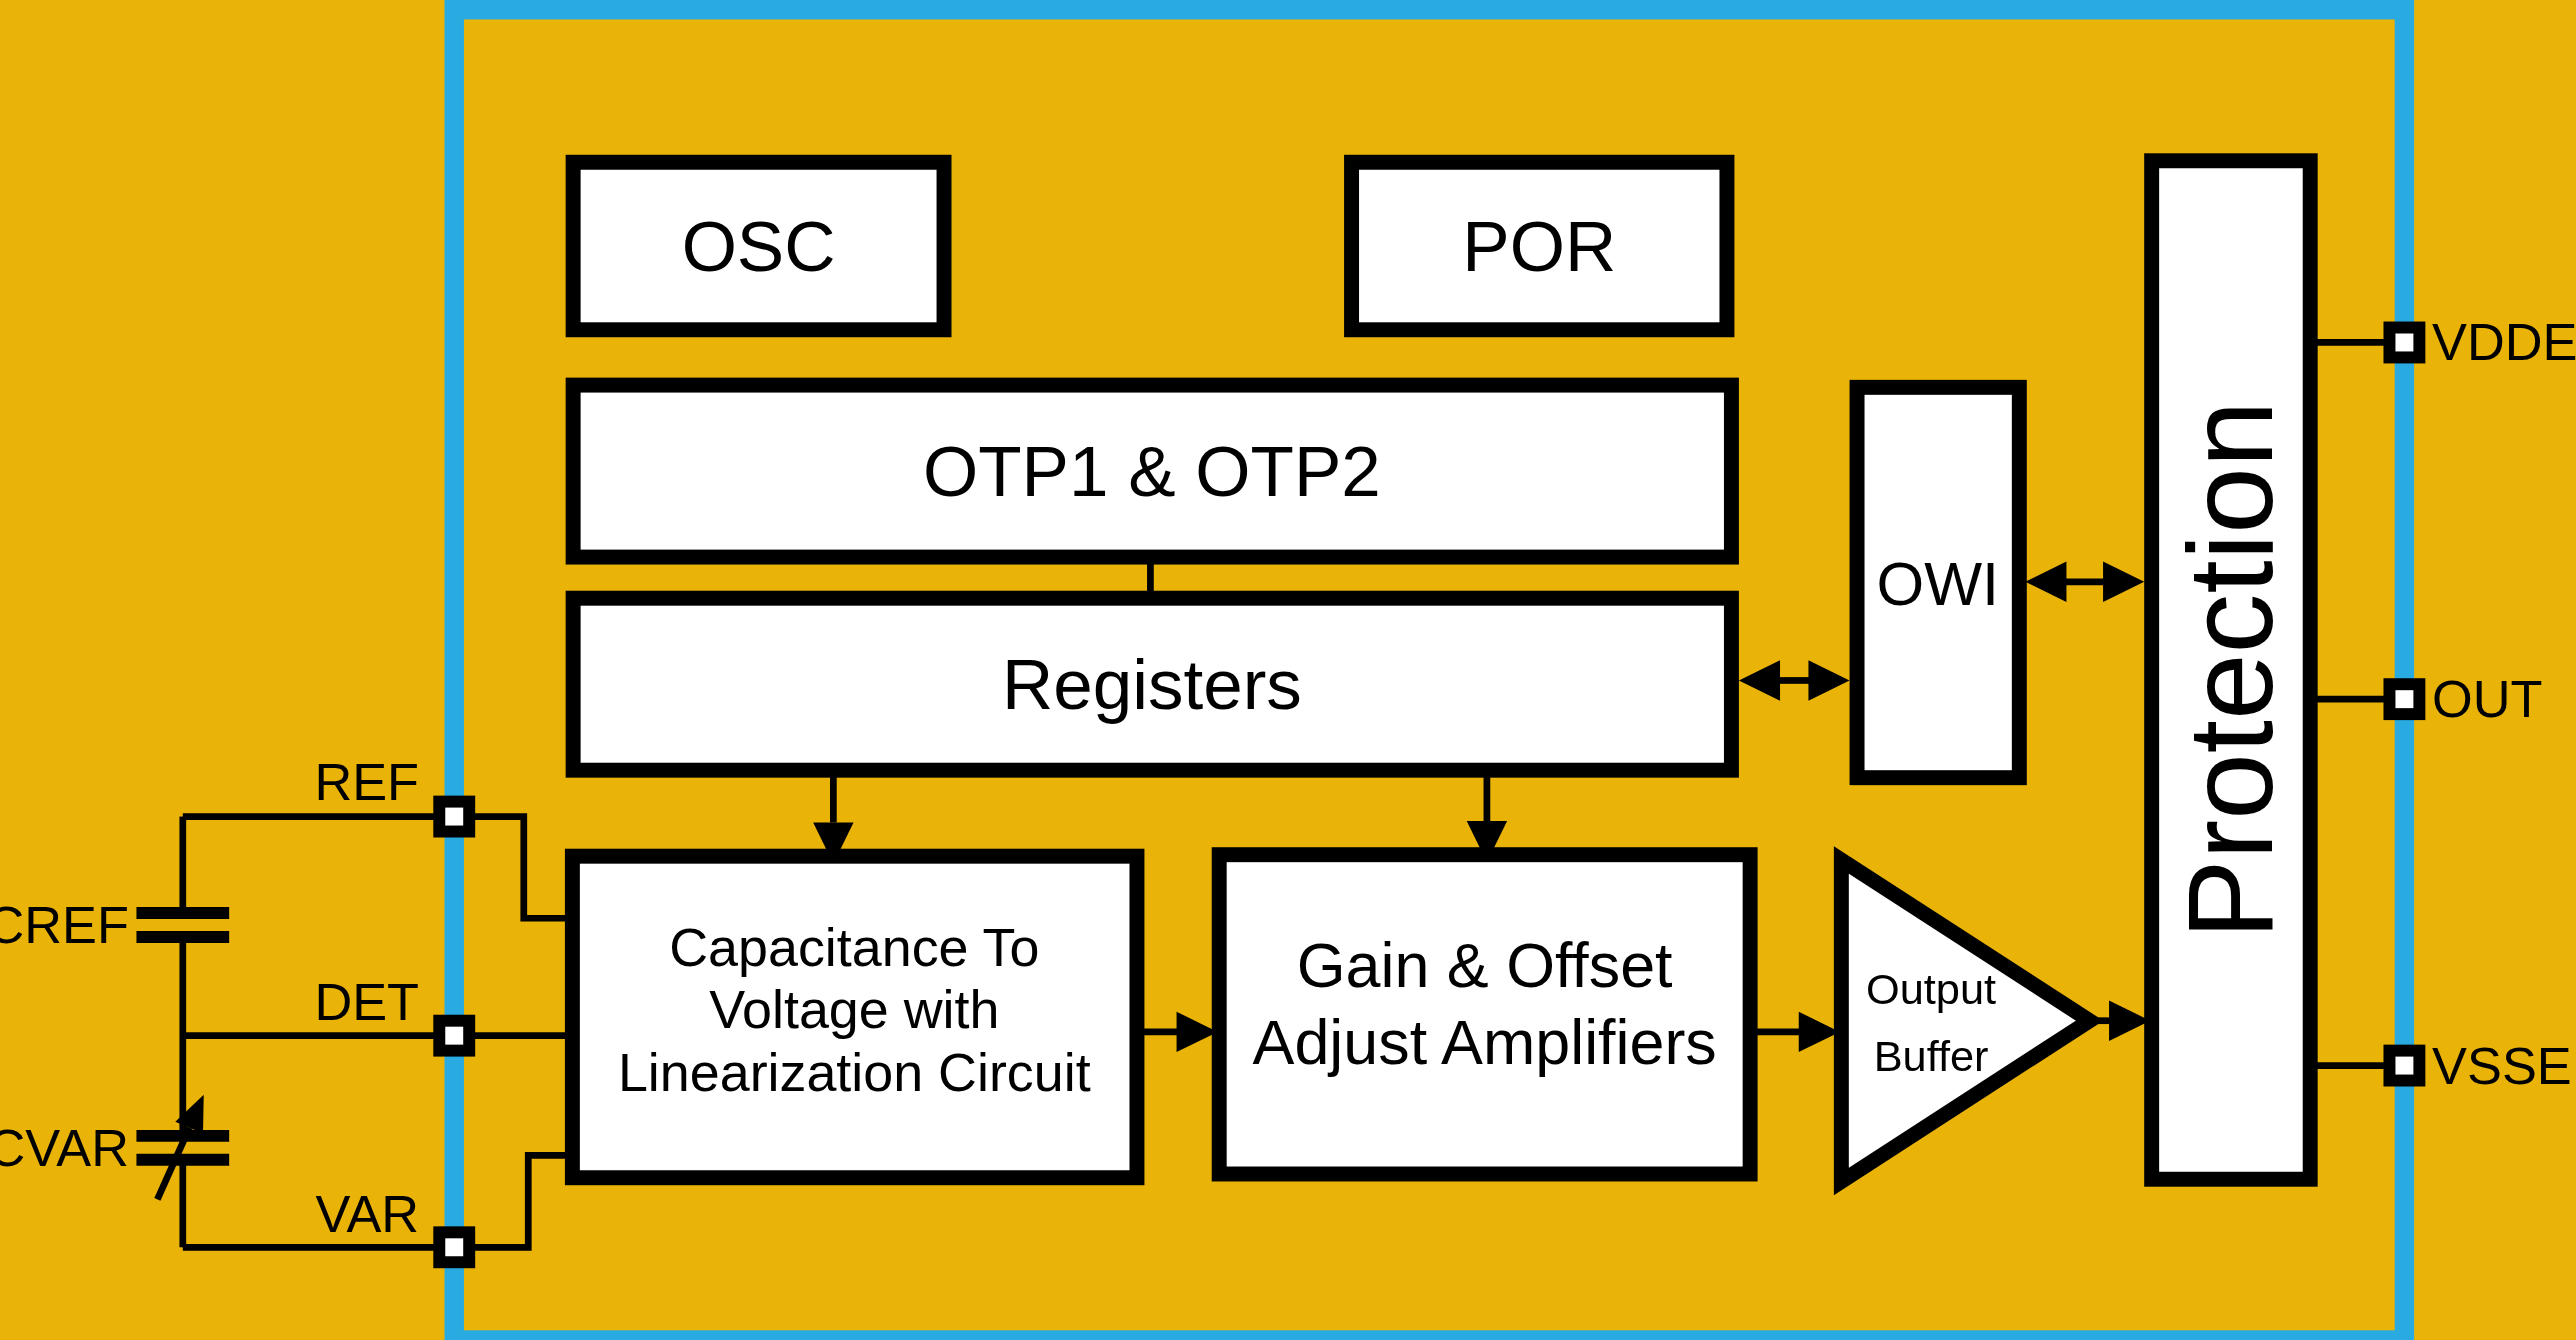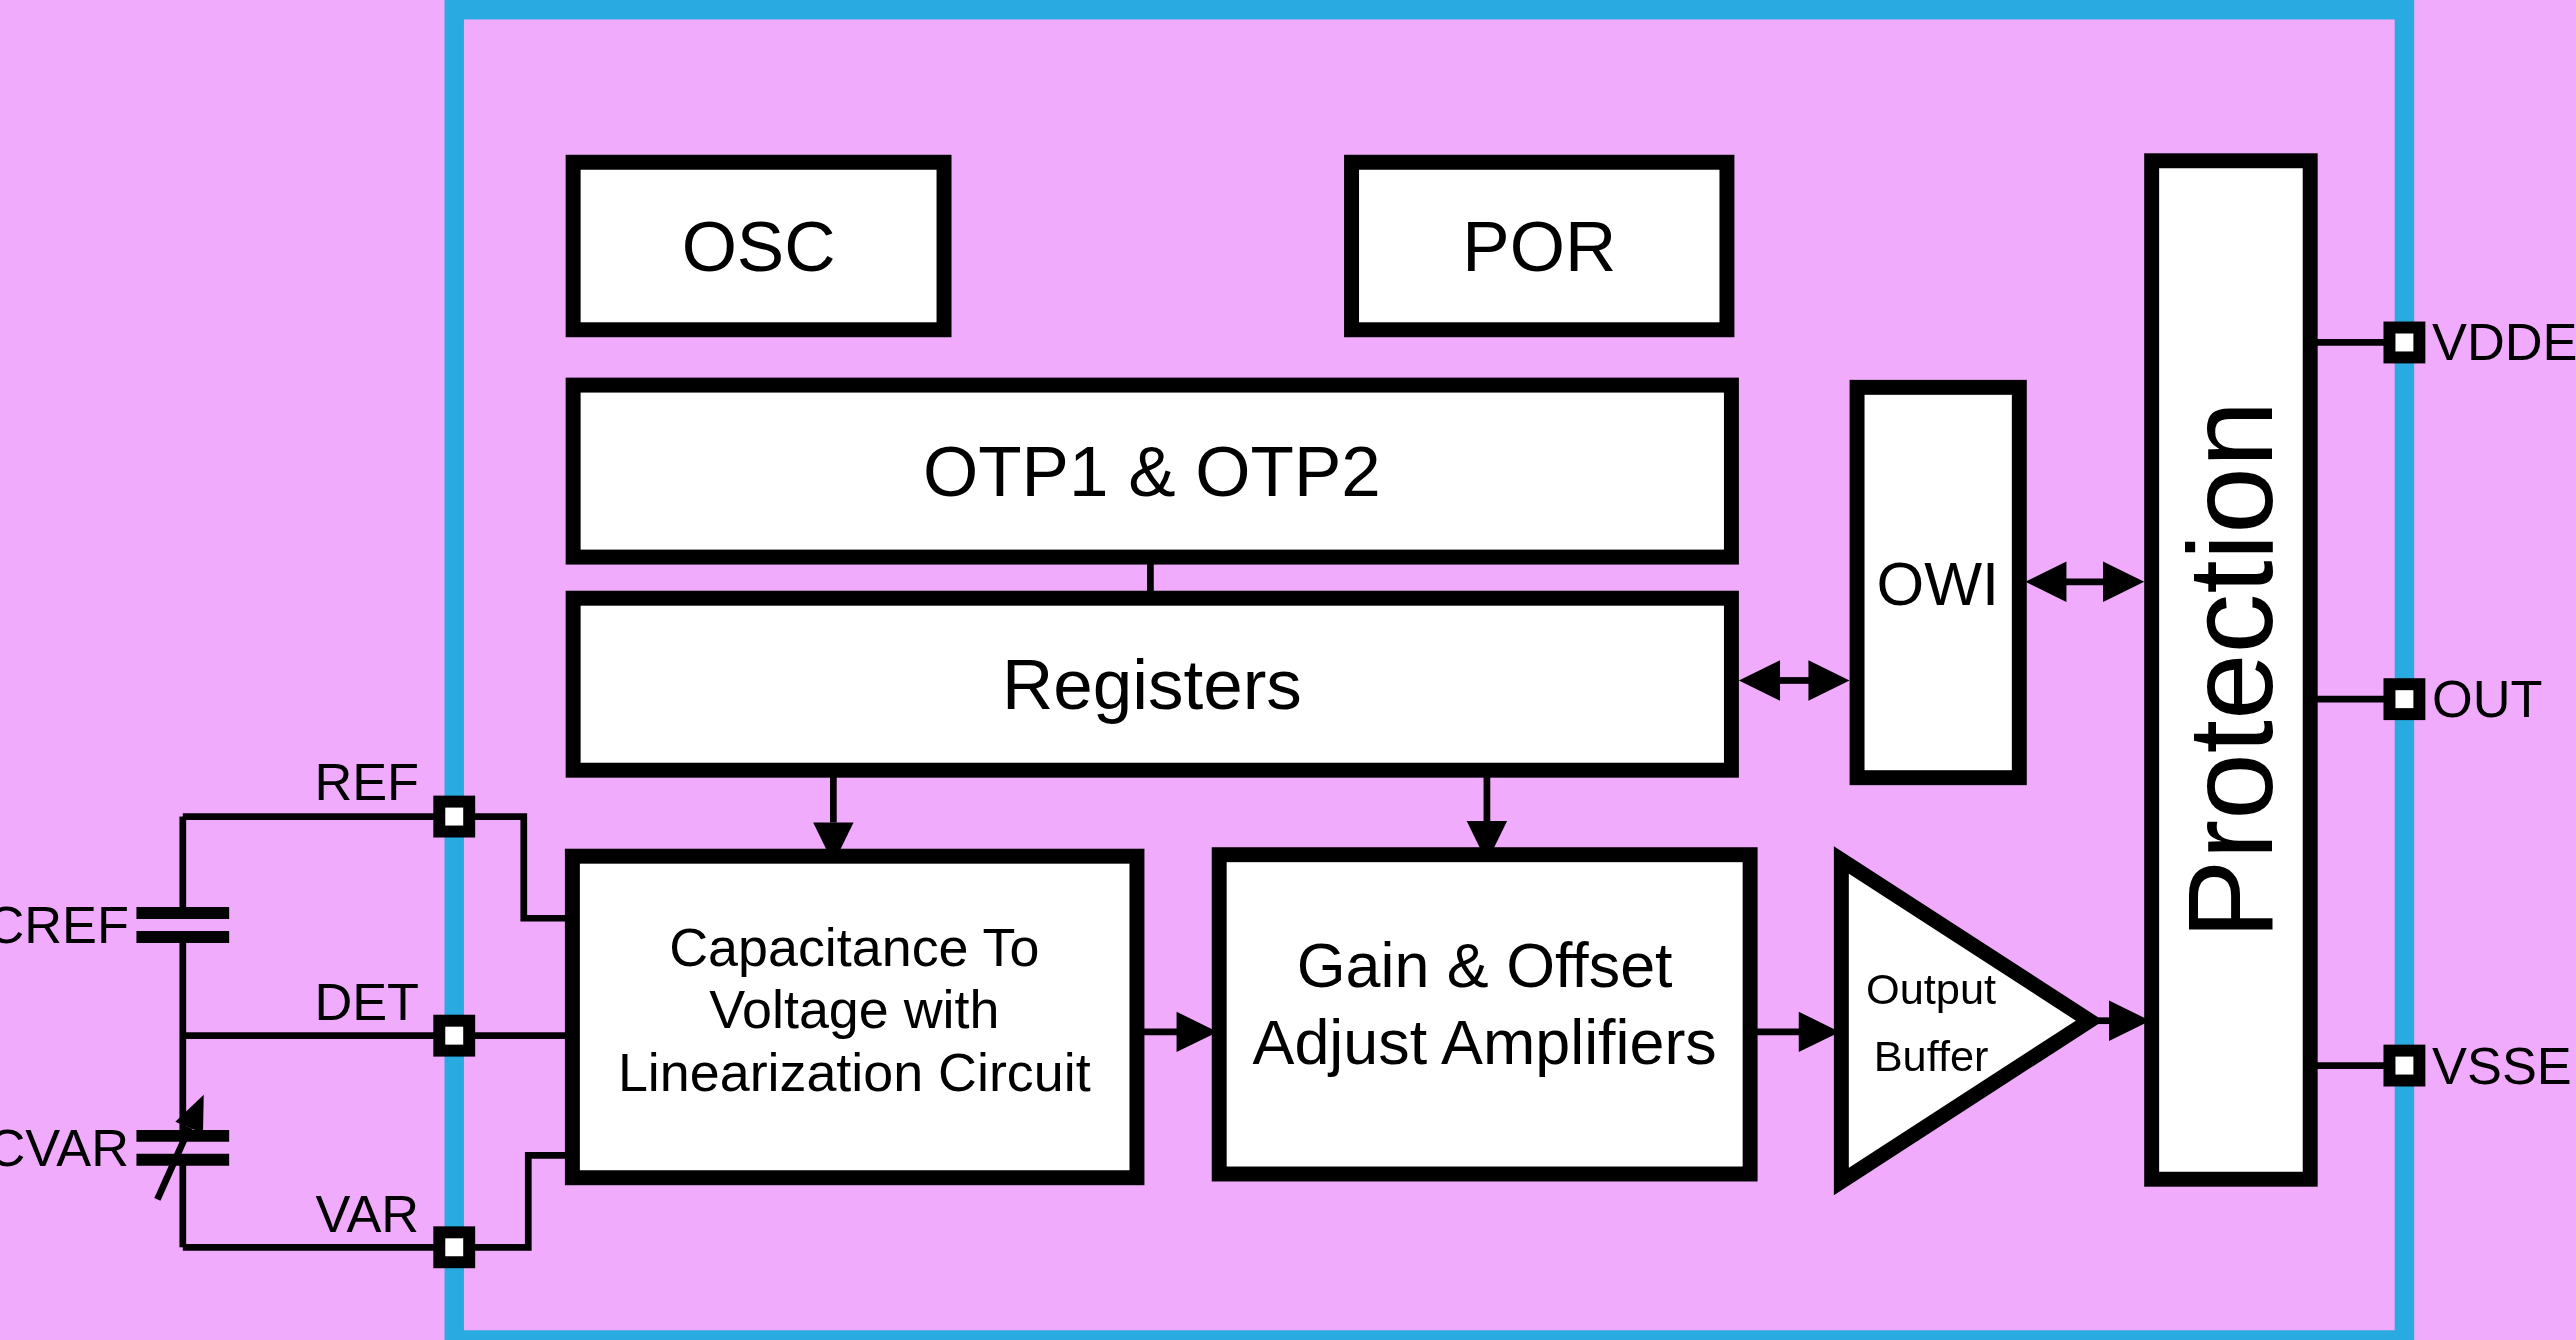--- a/index.html
+++ b/index.html
@@ -1,17 +1,17 @@
 <!DOCTYPE html>
 <html style="font-size:12px"><head>
 <meta charset="utf-8">
 <style>
   html,body{margin:0;padding:0;background:#FFFFFF;}
   body{font-family:"Liberation Sans","DejaVu Sans",sans-serif;}
-  .stage{width:2576px;height:1340px;position:relative;background:#f0abfc;overflow:hidden;}
+  .stage{width:2576px;height:1340px;position:relative;background:#eab308;overflow:hidden;}
   svg{display:block;}
   .box{fill:#FFFFFF;stroke:#000000;stroke-width:20px;}
   .tri{fill:#FFFFFF;stroke:#000000;stroke-width:20px;stroke-linejoin:miter;}
   .wire{stroke:#000000;stroke-width:9px;fill:none;}
   .plate{stroke:#000000;stroke-width:16px;fill:none;}
   .head{fill:#000000;stroke:none;}
   .pin-outer{fill:#000000;stroke:none;}
   .pin-inner{fill:#FFFFFF;stroke:none;}
   .chip-border{fill:none;stroke-width:26px;}
   text{fill:#000000;}

